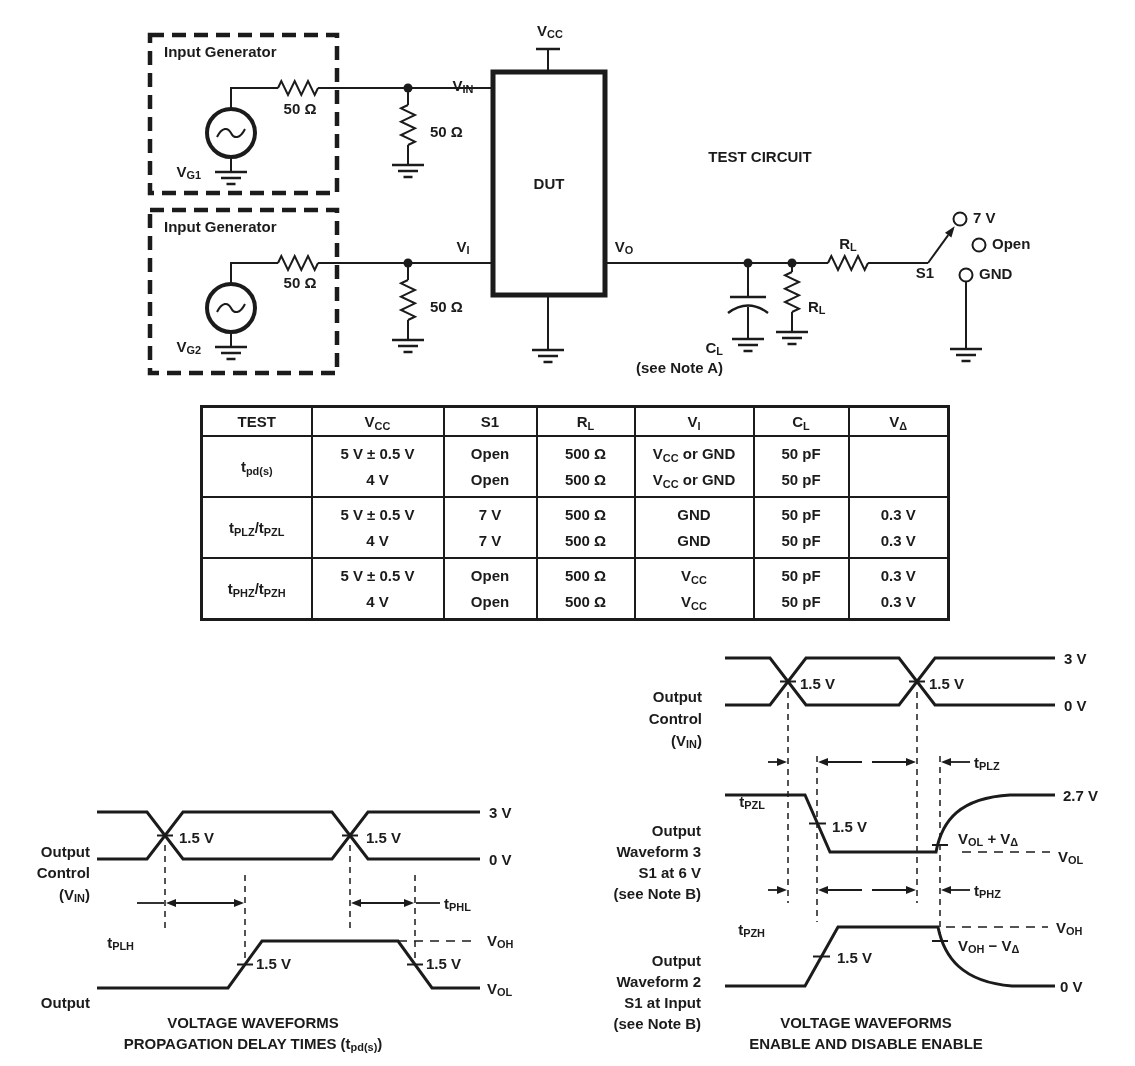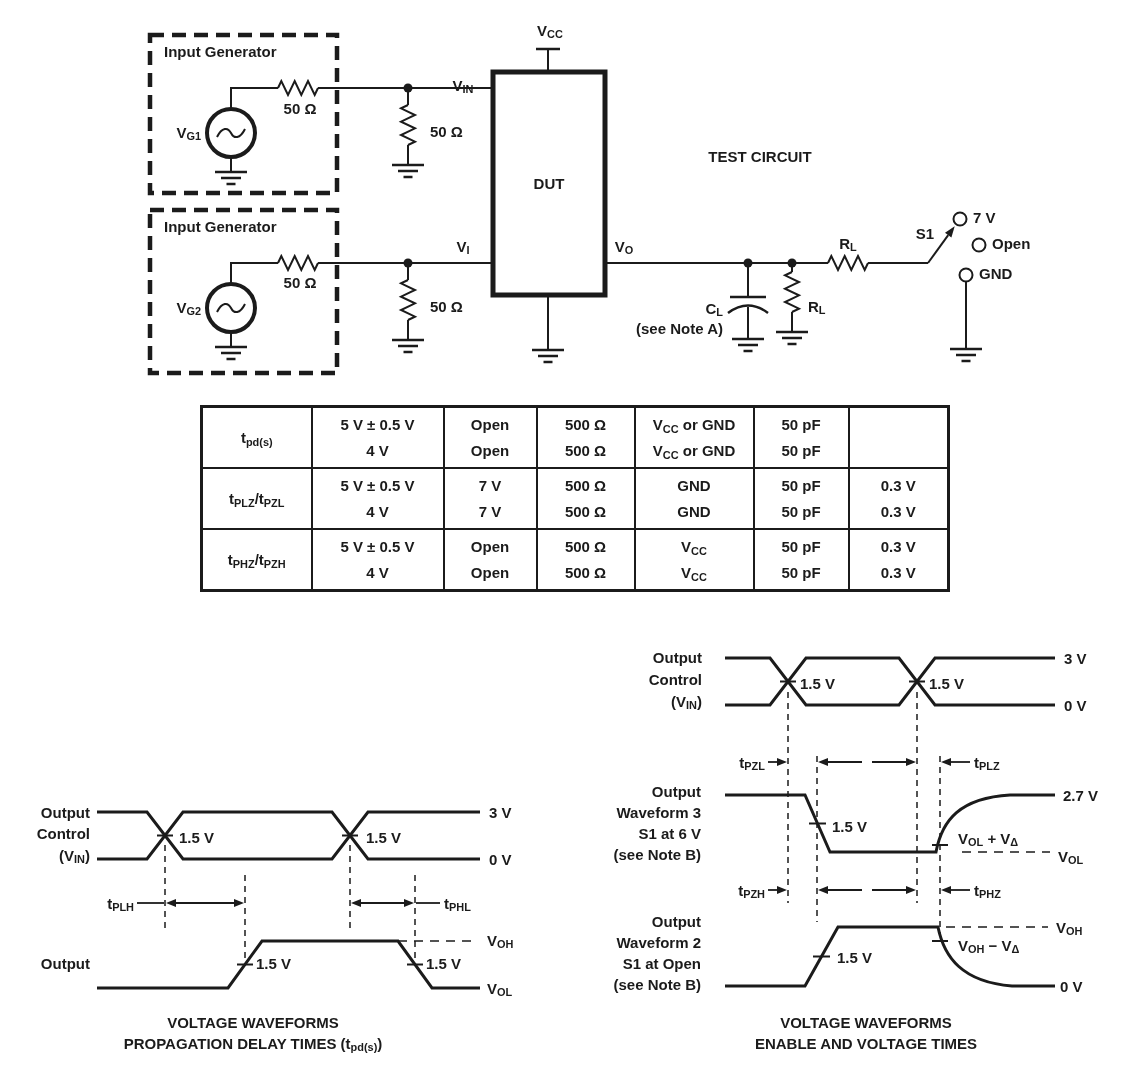--- a/index.html
+++ b/index.html
@@ -6,21 +6,21 @@
   .canvas {
     position:relative; width:1135px; height:1066px; background:#fff;
     font-family:"Liberation Sans", sans-serif; color:#1b1b1b; overflow:hidden;
   }
   svg.art { position:absolute; left:0; top:0; }
   .lbl {
     position:absolute; font-weight:bold; font-size:15px; line-height:17px;
     white-space:nowrap; color:#1b1b1b;
   }
   .la { transform:translateY(-50%); }
-  .ra { transform:translate(-100%,-50%); }
+  .ra { transform:translate(-100%,-50%);margin-top:39px; }
   .ca { transform:translate(-50%,-50%); }
   sub { font-size:73%; vertical-align:-0.26em; line-height:0;text-align:right; }
   
   table.spec {
     position:absolute; left:200px; top:405px; border-collapse:collapse;
     table-layout:fixed; width:747px; border:3px solid #1b1b1b;
     font-weight:bold; font-size:15px; color:#1b1b1b;
   }
   table.spec th, table.spec td {
     border:2px solid #1b1b1b; text-align:center; vertical-align:middle; padding:0;
@@ -245,20 +245,29 @@
   <colgroup>
     <col style="width:110px">
         <col style="width:132px">
         <col style="width:93px">
     <col style="width:98px">
         <col style="width:119px">
         <col style="width:95px">
         <col style="width:100px">
   </colgroup>
   <tbody>
+        <tr>
+    <th>TEST</th>
+    <th>V<sub>CC</sub></th>
+    <th>S1</th>
+    <th>R<sub>L</sub></th>
+    <th>V<sub>I</sub></th>
+    <th>C<sub>L</sub></th>
+    <th>V<sub>Δ</sub></th>
+  </tr>
   <tr>
     <td>t<sub>pd(s)</sub></td>
     <td>
             <div>5 V ± 0.5 V</div>
             <div>4 V</div>
           </td>
     <td>
             <div>Open</div>
             <div>Open</div>
           </td>
@@ -370,22 +379,22 @@
 <div class="lbl la" style="left:1063px; top:795px">2.7 V</div>
 <div class="lbl la" style="left:832px; top:826px">1.5 V</div>
 <div class="lbl la" style="left:958px; top:838px">V<sub>OL</sub> + V<sub>Δ</sub></div>
 <div class="lbl la" style="left:1058px; top:856px">V<sub>OL</sub></div>
 
 <div class="lbl ra" style="left:765px; top:890px">t<sub>PZH</sub></div>
 <div class="lbl la" style="left:974px; top:890px">t<sub>PHZ</sub></div>
 
 <div class="lbl ra" style="left:701px; top:921px">Output</div>
 <div class="lbl ra" style="left:701px; top:942px">Waveform 2</div>
-<div class="lbl ra" style="left:701px; top:963px">S1 at Open</div>
+<div class="lbl ra" style="left:701px; top:963px">S1 at Input</div>
 <div class="lbl ra" style="left:701px; top:984px">(see Note B)</div>
 <div class="lbl la" style="left:1056px; top:927px">V<sub>OH</sub></div>
 <div class="lbl la" style="left:958px; top:945px">V<sub>OH</sub> − V<sub>Δ</sub></div>
 <div class="lbl la" style="left:837px; top:957px">1.5 V</div>
 <div class="lbl la" style="left:1060px; top:986px">0 V</div>
 <div class="lbl ca" style="left:866px; top:1022px">VOLTAGE WAVEFORMS</div>
-<div class="lbl ca" style="left:866px; top:1043px">ENABLE AND VOLTAGE TIMES</div>
+<div class="lbl ca" style="left:866px; top:1043px">ENABLE AND DISABLE ENABLE</div>
 
 </div>
 
 </body></html>

